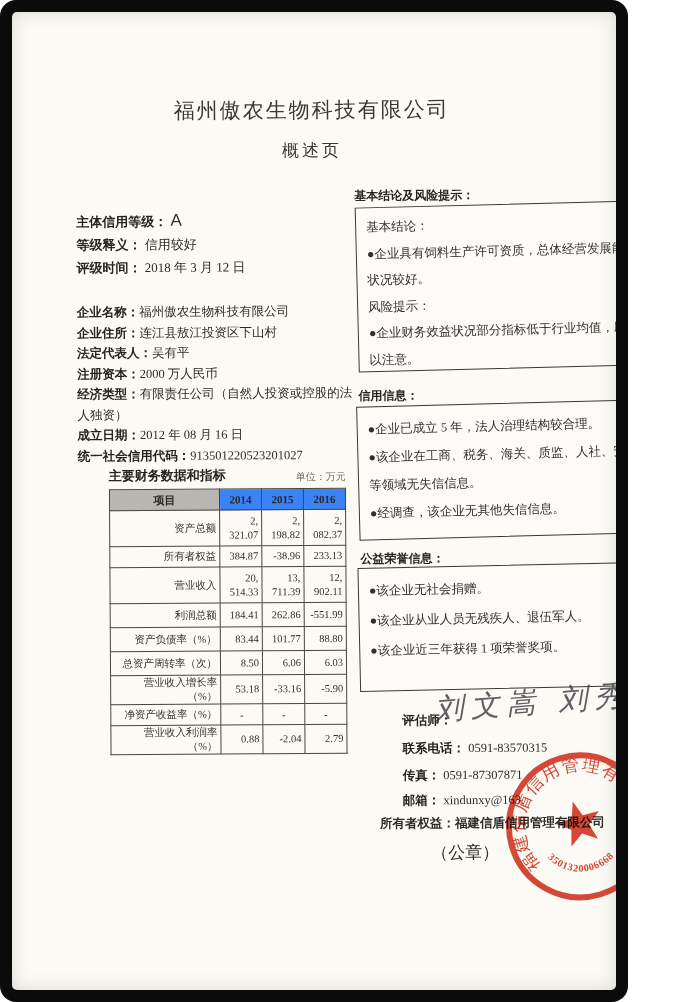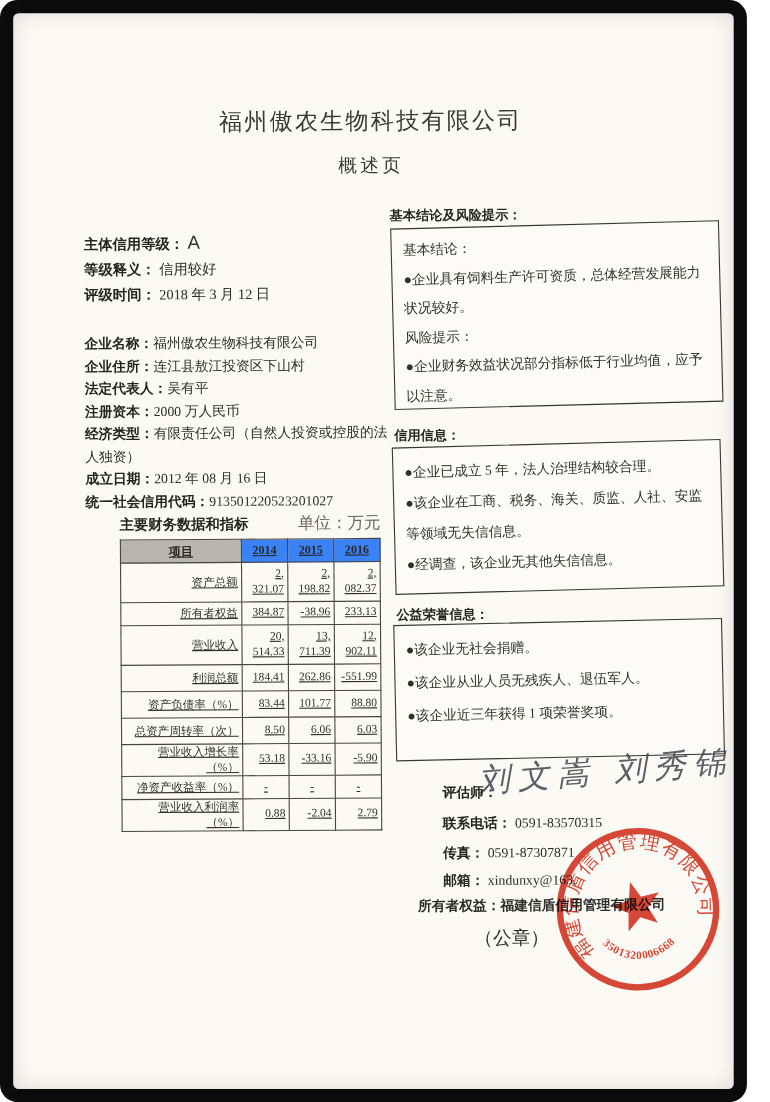--- a/index.html
+++ b/index.html
@@ -1,41 +1,41 @@
 <!DOCTYPE html>
 <html><head>
 <meta charset="utf-8">
 <style>
   * { margin:0; padding:0; box-sizing:border-box; }
   html,body { width:700px; height:1002px; }
   body { font-family:"Liberation Serif", serif; background:#ffffff; }
 
-  .photo { position:relative; width:679px; height:1002px; background:#0b0b0b; border-radius:16px; overflow:hidden; }
+  .photo { position:relative; width:628px; height:1002px; background:#0b0b0b; border-radius:16px; overflow:hidden; }
   .sheet { position:absolute; inset:12px; background:#fbfaf5; border-radius:5px; overflow:hidden;
            box-shadow: inset 0 0 18px rgba(80,70,55,.18); }
   .scan { position:absolute; inset:0; transform:rotate(-0.35deg); color:#2e2c29; }
 
   .title { position:absolute; top:84px; left:0; width:100%; text-align:center;
            font-size:21px; letter-spacing:2px; color:#3a3835; }
   .subtitle { position:absolute; top:127px; left:0; width:100%; text-align:center;
               font-size:17px; letter-spacing:3px; color:#3a3835; }
 
   .label { font-weight:bold; color:#26241f; }
 
   .rating { position:absolute; left:66px; top:196px; width:280px; font-size:13px; line-height:23px; }
   .grade-a { font-family:"Liberation Sans", sans-serif; font-size:17px; color:#333; }
 
   .company { position:absolute; left:66px; top:289px; width:282px; font-size:12.5px; line-height:20.5px; }
 
   .fin { position:absolute; left:97px; top:454px; width:237px; }
   .fin-head { display:flex; justify-content:space-between; align-items:flex-end; margin-bottom:4px; }
   .fin-title { font-size:13px; font-weight:bold; color:#26241f; }
-  .fin-unit { font-size:15px; color:#6b6760; }
+  .fin-unit { font-size:10px; color:#6b6760; }
   table.fin-table { border-collapse:collapse; width:237px; font-size:10.5px; color:#34312d; }
-  .fin-table td, .fin-table th { border:1px solid #4a4540; padding:0 3px;text-decoration:underline; }
+  .fin-table td, .fin-table th { border:1px solid #4a4540; padding:0 3px; }
   .fin-table th { font-size:11px; height:21px; color:#2b2824; }
   .fin-table th.item { background:#b8b6b1; width:110px; }
   .fin-table th.yr { background:#3b82f6; width:42px; }
   .fin-table td.lab { text-align:right; padding-left:3px; }
   .fin-table td.num { text-align:right; white-space:pre-line; line-height:14px; }
   .fin-table td.dash { text-align:center; }
   .r-tall td { height:36px; }
   .r-med td { height:24px; }
   .r-sm td { height:21px; }
 

